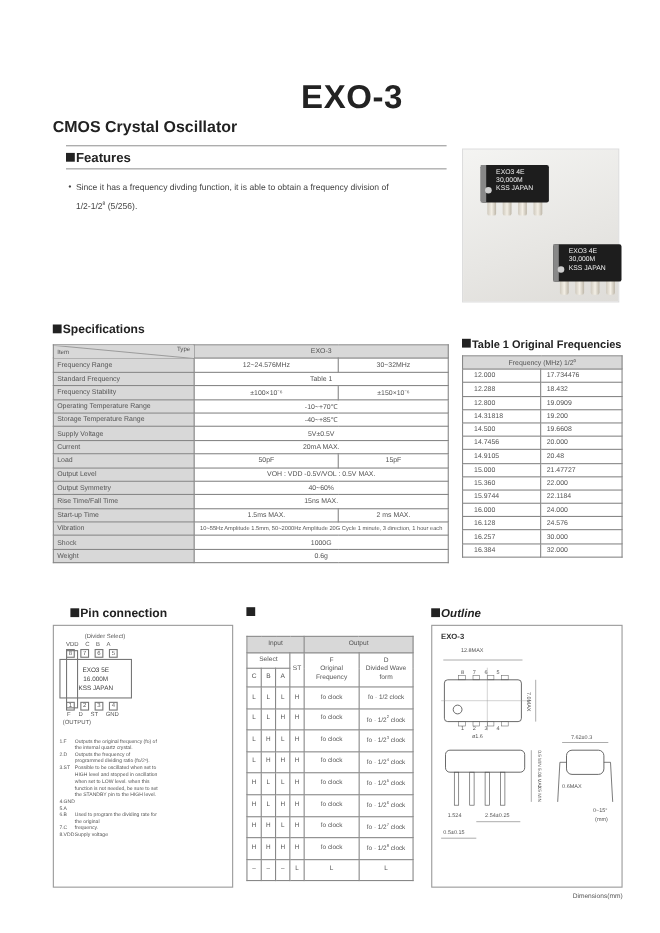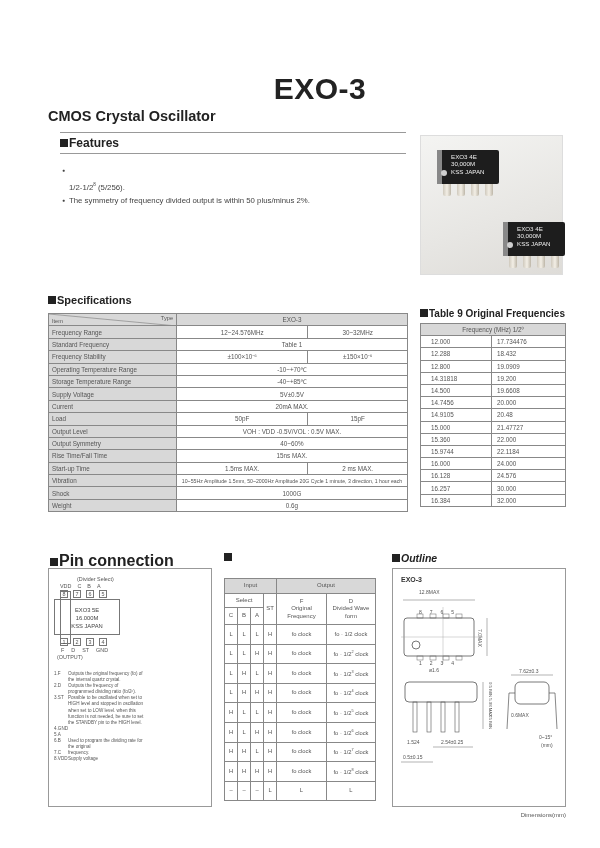--- a/index.html
+++ b/index.html
@@ -36,21 +36,21 @@
   .item-type .t { position: absolute; right: 3px; top: 1px; font-size: 5.6px; }
   .item-type svg { position: absolute; left: 0; top: 0; }
   .small { font-size: 5.2px; }
 
   .t1-head { left: 420px; top: 308px; font-size: 10px; }
   .t1-table { position: absolute; left: 420px; top: 323px; width: 146px; font-size: 6.3px; color: #555; }
   .t1-table td { border: 1px solid #888; height: 12.2px; padding: 0 0 0 5px; text-align: left; }
   .t1-table td:first-child { padding-left: 10px; width: 71px; }
   .t1-table tr.hdr td { background: #d8d8d8; text-align: center; padding: 0; }
 
-  .pin-head { left: 50px; top: 552px; font-size: 16px; }
+  .pin-head { left: 64px; top: 552px; font-size: 11px; }
   .pin-box { position: absolute; left: 48px; top: 568px; width: 164px; height: 239px; border: 1px solid #999; font-size: 5.4px; color: #555; }
   .pin-box .divsel { position: absolute; left: 28px; top: 7px; }
   .pin-box .toplabels { position: absolute; left: 11px; top: 14px; display: flex; gap: 6px; }
   .pin-box .pinnums { position: absolute; display: flex; gap: 5px; }
   .pin-box .pinnums span { display: inline-block; width: 8px; height: 8px; border: 1px solid #777; text-align: center; line-height: 7px; font-size: 5.4px; }
   .pin-body { position: absolute; left: 5px; top: 30px; width: 66px; height: 36px; border: 1px solid #777; text-align: center; padding-top: 6px; line-height: 8px; font-size: 5.8px; color: #444; }
   .pin-rect { position: absolute; left: 11px; top: 22px; width: 11px; height: 53px; border: 1px solid #777; }
   .pin-box .botlabels { position: absolute; left: 12px; top: 83px; display: flex; gap: 7px; }
   .pin-box .outlbl { position: absolute; left: 8px; top: 90px; }
   .pin-desc { position: absolute; left: 5px; top: 102px; width: 152px; font-size: 4.6px; line-height: 6.1px; color: #555; }
@@ -78,22 +78,21 @@
 </head>
 <body>
 
 <div class="title">EXO-3</div>
 <div class="subtitle">CMOS Crystal Oscillator</div>
 
 <div class="sec-rule" style="left:60px;top:132px;width:346px;"></div>
 <div class="sec-head features-head"><span class="sq"></span><span>Features</span></div>
 <div class="sec-rule" style="left:60px;top:153px;width:346px;"></div>
 <ul class="features-list">
-  <li><br><span>1/2-1/2</span><sup style="font-size:4.5px">8</sup><span> (5/256).</span></li>
-  <li><span>The symmetry of frequency divided output is within 50 plus/minus 2%.</span></li>
+  <li><span>Since it has a frequency divding function, it is able to obtain a frequency division of</span><br><span>1/2-1/2</span><sup style="font-size:4.5px">8</sup><span> (5/256).</span></li>
 </ul>
 
 <div class="photo">
   <div class="legs" style="left:22px;top:42px;">
       <span></span>
       <span></span>
       <span></span>
       <span></span>
     </div>
   <div class="chip" style="left:16px;top:14px;">
@@ -191,21 +190,21 @@
         <td class="lbl">Shock</td>
         <td colspan="2">1000G</td>
       </tr>
   <tr>
         <td class="lbl">Weight</td>
         <td colspan="2">0.6g</td>
       </tr>
 </tbody>
   </table>
 
-<div class="sec-head t1-head"><span class="sq"></span><span>Table 9 Original Frequencies</span></div>
+<div class="sec-head t1-head"><span class="sq"></span><span>Table 1 Original Frequencies</span></div>
 <table class="t1-table">
   <tbody>
       <tr class="hdr">
         <td colspan="2">Frequency (MHz) 1/2⁰</td>
       </tr>
   <tr>
         <td>12.000</td>
         <td>17.734476</td>
       </tr>
   <tr>

